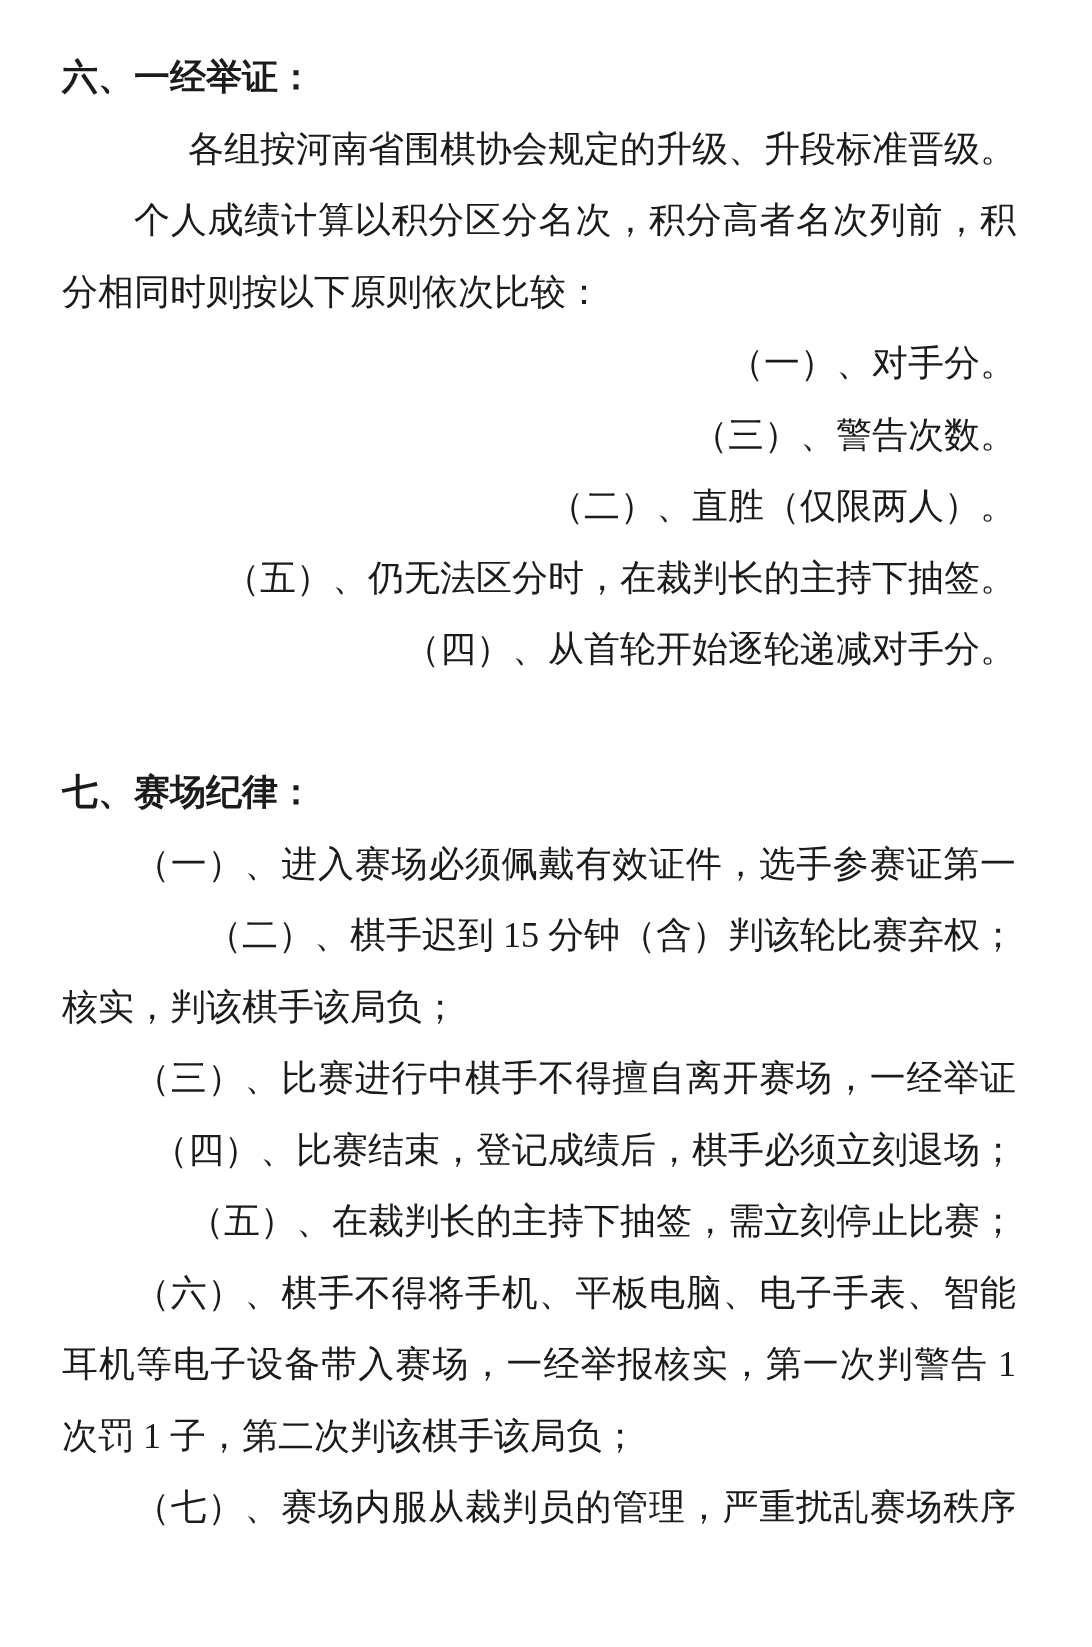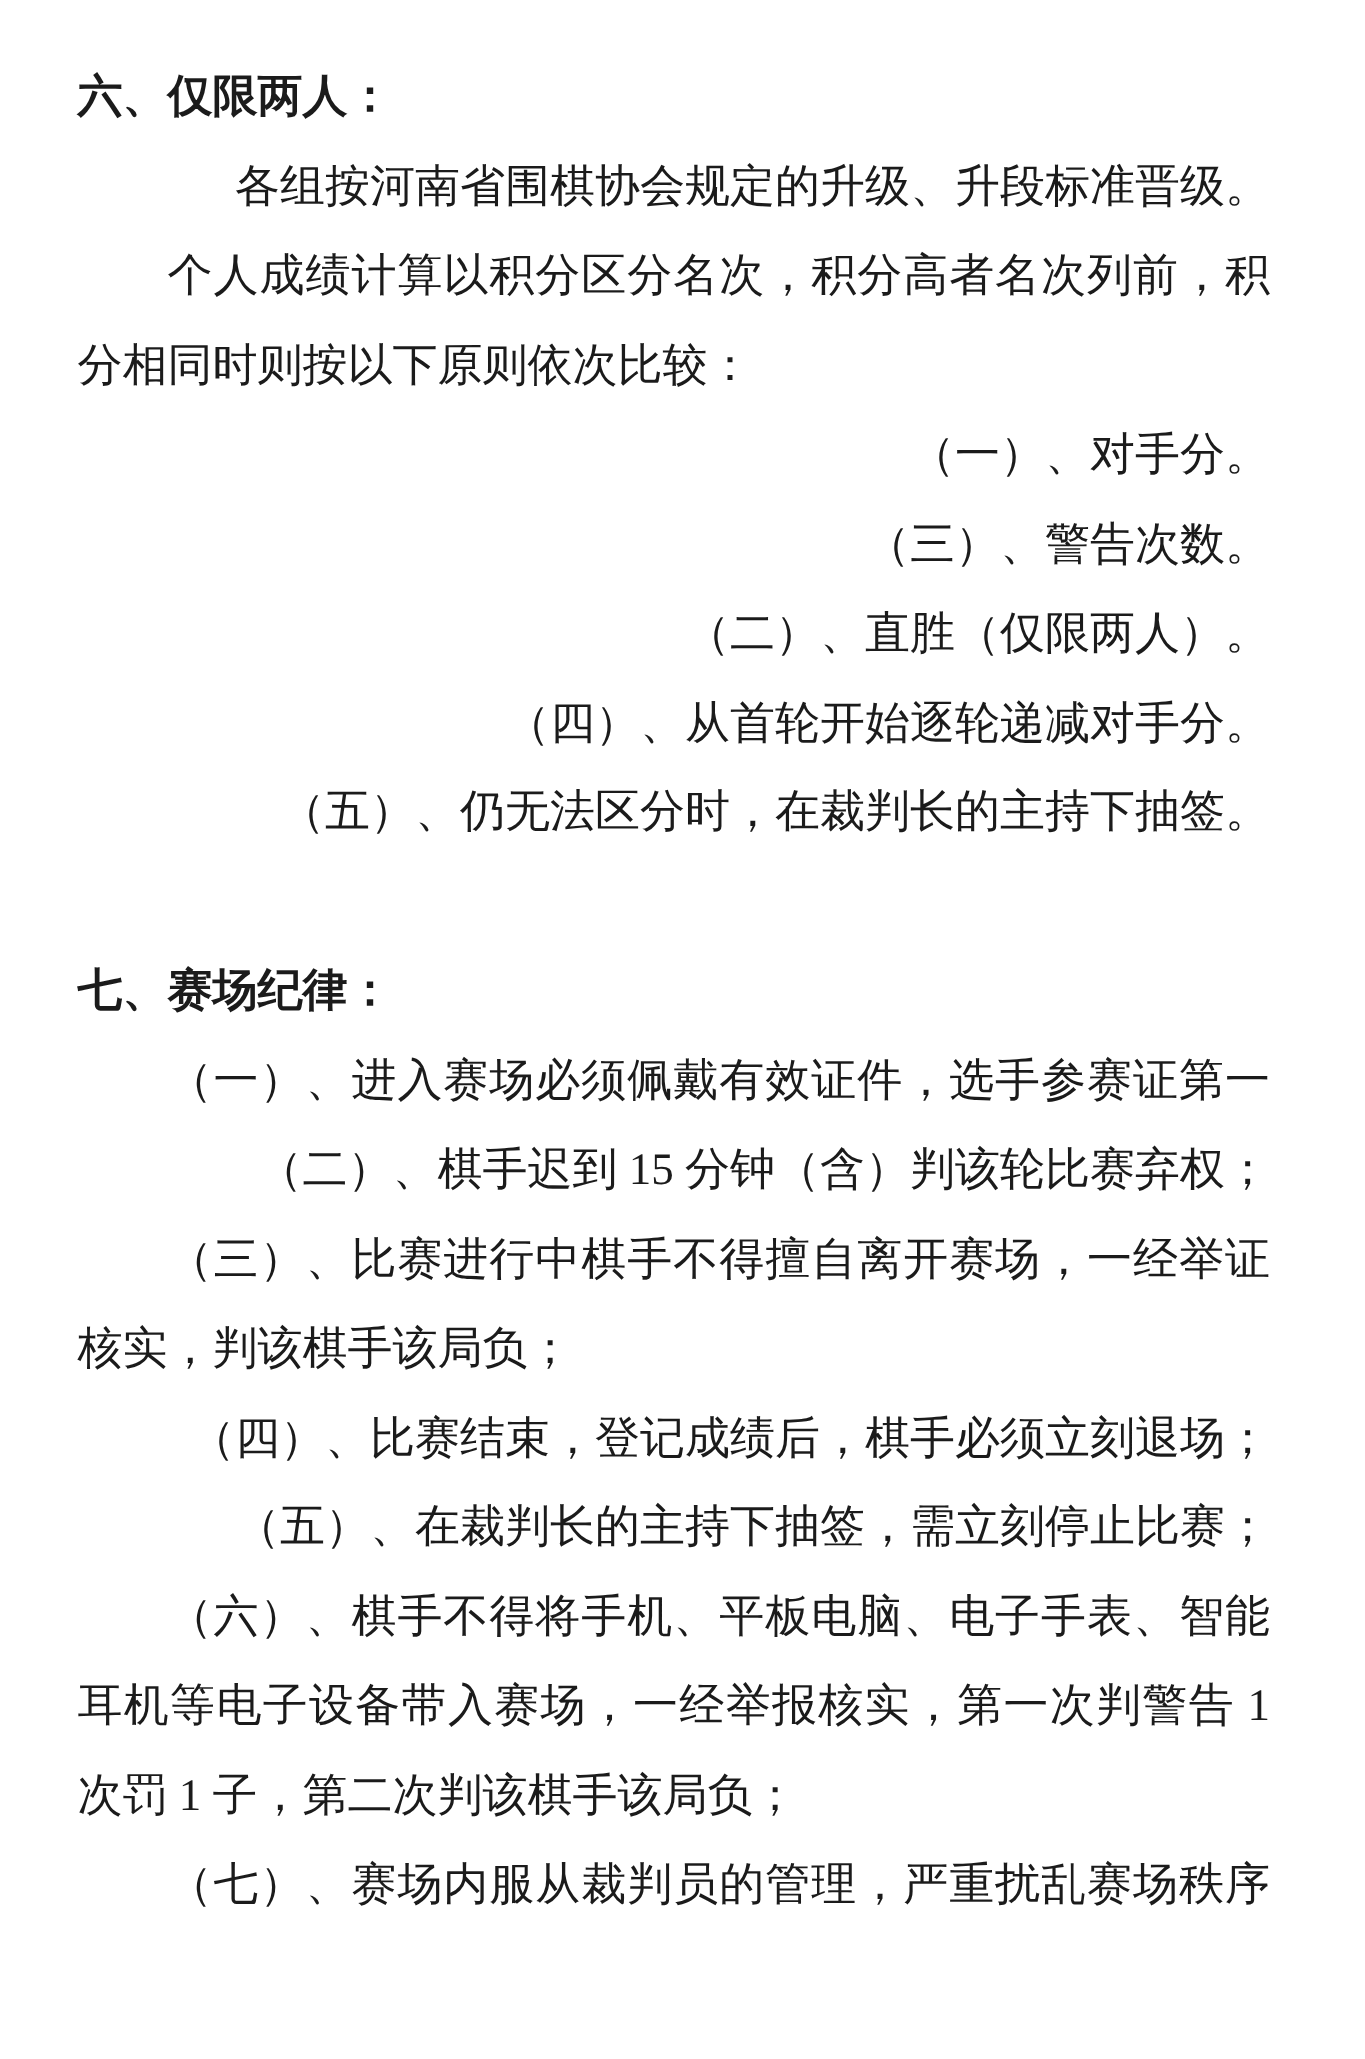--- a/index.html
+++ b/index.html
@@ -39,40 +39,40 @@
   }
   .blank {
     height: 71.5px;
   }
 </style>
 </head>
 <body>
 
 <div class="page">
 
-  <div class="line heading">六、仅限两人：</div>
+  <div class="line heading">六、一经举证：</div>
 
   <div class="line indent">各组按河南省围棋协会规定的升级、升段标准晋级。</div>
   <div class="line indent just">个人成绩计算以积分区分名次，积分高者名次列前，积</div>
   <div class="line">分相同时则按以下原则依次比较：</div>
 
   <div class="line indent">（一）、对手分。</div>
   <div class="line indent">（三）、警告次数。</div>
   <div class="line indent">（二）、直胜（仅限两人）。</div>
+  <div class="line indent">（五）、仍无法区分时，在裁判长的主持下抽签。</div>
   <div class="line indent">（四）、从首轮开始逐轮递减对手分。</div>
-  <div class="line indent">（五）、仍无法区分时，在裁判长的主持下抽签。</div>
 
   <div class="blank"></div>
 
   <div class="line heading">七、赛场纪律：</div>
 
   <div class="line indent just">（一）、进入赛场必须佩戴有效证件，选手参赛证第一</div>
   <div class="line indent">（二）、棋手迟到 15 分钟（含）判该轮比赛弃权；</div>
+  <div class="line">核实，判该棋手该局负；</div>
   <div class="line indent just">（三）、比赛进行中棋手不得擅自离开赛场，一经举证</div>
-  <div class="line">核实，判该棋手该局负；</div>
   <div class="line indent">（四）、比赛结束，登记成绩后，棋手必须立刻退场；</div>
   <div class="line indent">（五）、在裁判长的主持下抽签，需立刻停止比赛；</div>
   <div class="line indent just">（六）、棋手不得将手机、平板电脑、电子手表、智能</div>
   <div class="line just">耳机等电子设备带入赛场，一经举报核实，第一次判警告 1</div>
   <div class="line">次罚 1 子，第二次判该棋手该局负；</div>
   <div class="line indent just">（七）、赛场内服从裁判员的管理，严重扰乱赛场秩序</div>
 
 </div>
 
 </body></html>

